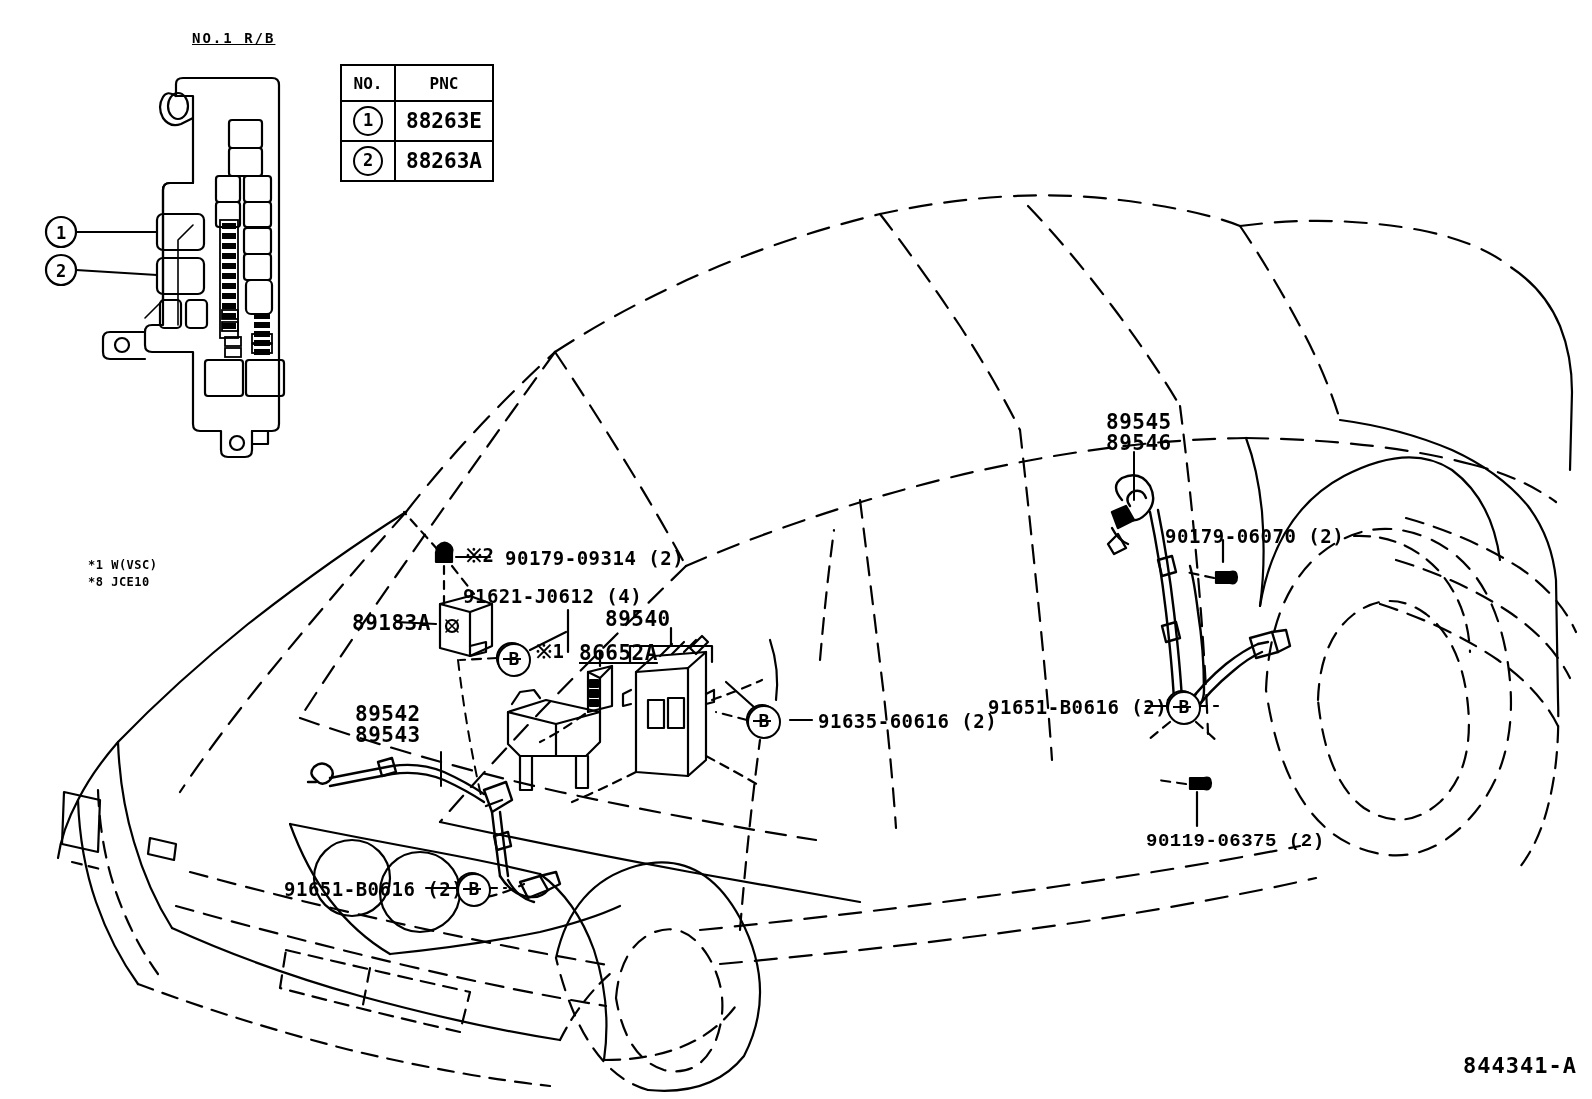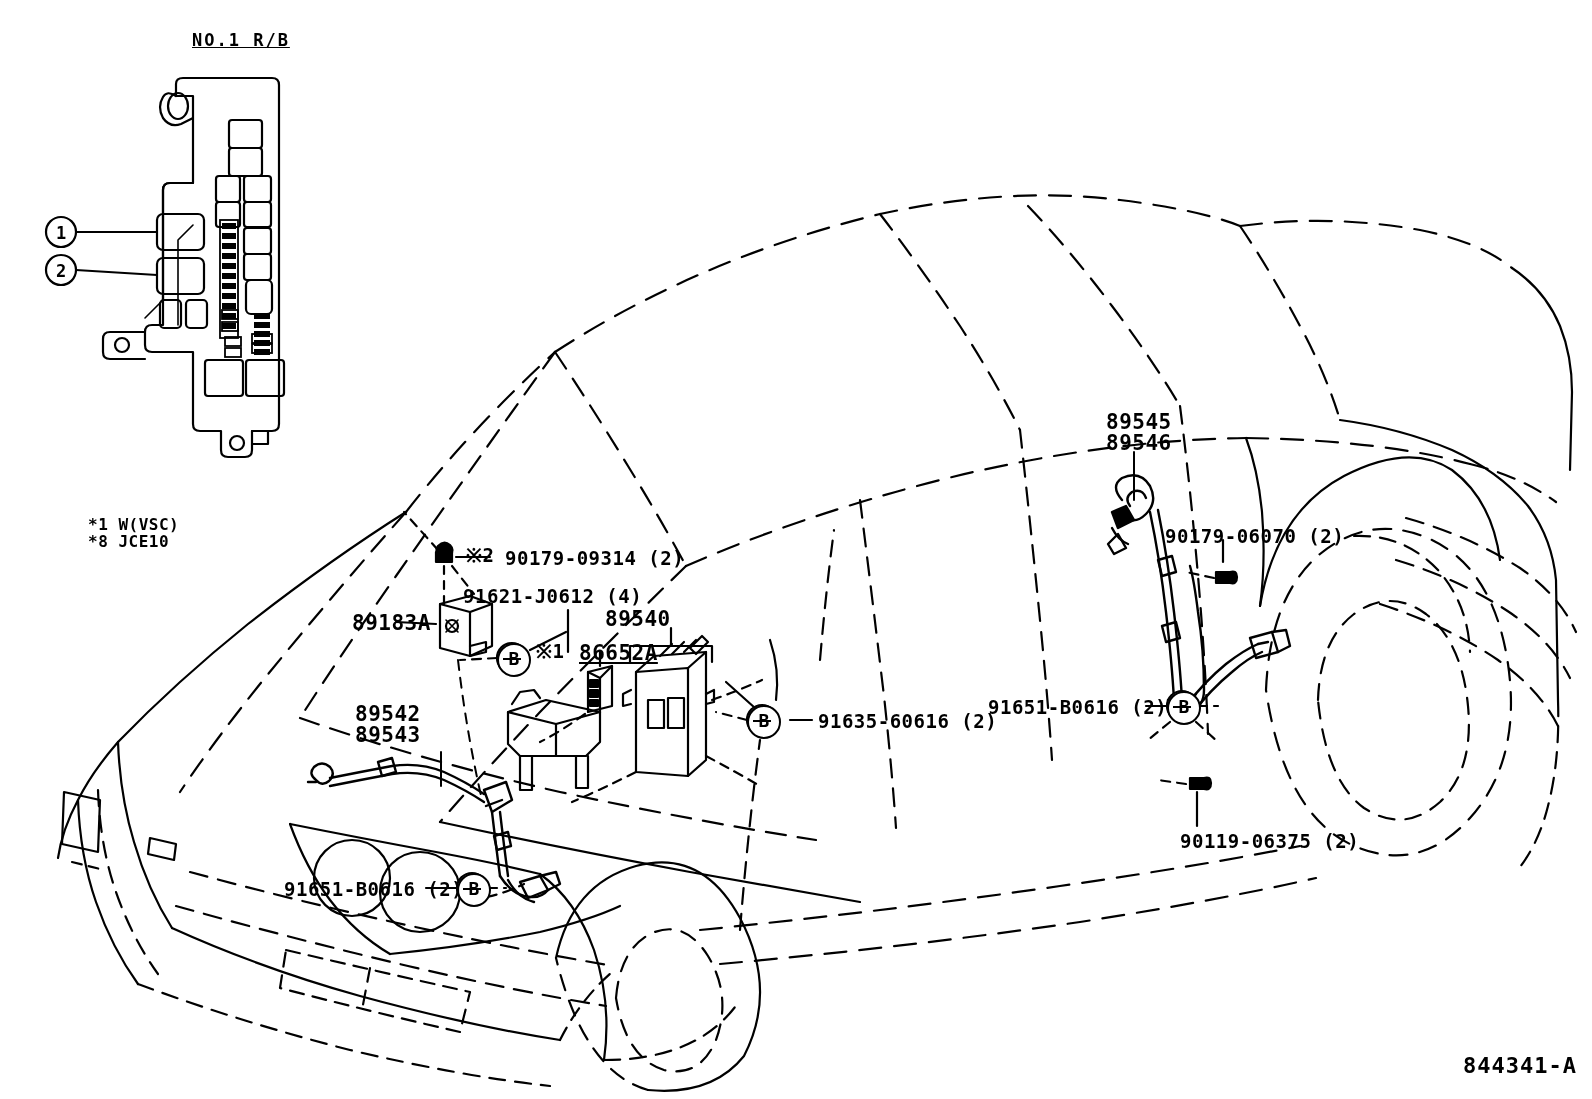--- a/index.html
+++ b/index.html
@@ -5,22 +5,22 @@
 <style>
   html,body{margin:0;padding:0;background:#fff;}
   body{width:1592px;height:1099px;position:relative;overflow:hidden;
        font-family:"DejaVu Sans Mono","Liberation Mono",monospace;color:#000;}
   #stage{position:absolute;left:0;top:0;width:1592px;height:1099px;}
   svg.layer{position:absolute;left:0;top:0;width:1592px;height:1099px;overflow:visible;}
   .lbl{position:absolute;white-space:pre;font-family:"DejaVu Sans Mono","Liberation Mono",monospace;
        font-weight:bold;letter-spacing:0.5px;line-height:1.18;color:#000;}
   .lbl.s22{font-size:21px;}
   .lbl.s20{font-size:19px;}
-  .lbl.title{font-size:17px;text-decoration:underline;letter-spacing:2px;}
-  .lbl.foot{font-size:16px;letter-spacing:0.5px;}
+  .lbl.title{font-size:14px;text-decoration:underline;letter-spacing:2px;}
+  .lbl.foot{font-size:12px;letter-spacing:0.5px;margin-top:42px;}
   .lbl.dwg{font-size:22px;letter-spacing:1px;}
   .tbl{position:absolute;border-collapse:collapse;}
   .tbl td,.tbl th{border:2px solid #000;text-align:center;vertical-align:middle;
       font-family:"DejaVu Sans Mono","Liberation Mono",monospace;font-weight:bold;padding:0;}
   .tbl .hd{font-size:16px;height:34px;}
   .tbl .cel{font-size:21px;height:38px;}
   .tbl .cno{width:52px;}
   .tbl .cpnc{width:96px;}
   .circnum{display:inline-block;width:26px;height:26px;line-height:25px;border:2px solid #000;
      border-radius:50%;font-size:17px;text-align:center;font-weight:bold;}
@@ -122,20 +122,40 @@
     <g fill="none" stroke="#000" stroke-width="2.2">
       <circle cx="61" cy="232" r="15"></circle>
       <circle cx="61" cy="270" r="15"></circle>
     </g>
     <text x="61" y="239" font-family="DejaVu Sans Mono, monospace" font-size="17" font-weight="bold" text-anchor="middle" fill="#000">1</text>
     <text x="61" y="277" font-family="DejaVu Sans Mono, monospace" font-size="17" font-weight="bold" text-anchor="middle" fill="#000">2</text>
   </svg>
 
   <div class="lbl title" style="left:192px;top:30px;">NO.1 R/B</div>
 
+  <table class="tbl" style="left:340px;top:64px;">
+    <tbody>
+        <tr>
+      <td class="hd cno">NO.</td>
+      <td class="hd cpnc">PNC</td>
+    </tr>
+    <tr>
+      <td class="cel cno">
+        <span class="circnum">1</span>
+      </td>
+      <td class="cel cpnc">88263E</td>
+    </tr>
+    <tr>
+      <td class="cel cno">
+        <span class="circnum">2</span>
+      </td>
+      <td class="cel cpnc">88263A</td>
+    </tr>
+  </tbody>
+    </table>
 
   <div class="lbl foot" style="left:88px;top:516px;">*1 W(VSC)</div>
   <div class="lbl foot" style="left:88px;top:533px;">*8 JCE10</div>
 
   <svg class="layer" viewBox="0 0 1592 1099">
     <g fill="none" stroke="#000" stroke-width="2.2" stroke-linecap="round" stroke-linejoin="round">
 
       <path d="M555,352 Q700,258 880,214 Q1010,186 1120,200 Q1200,210 1240,226" stroke-dasharray="22,13"></path>
       <path d="M1240,226 Q1330,214 1420,230 Q1480,242 1512,268" stroke-dasharray="22,13"></path>
       <path d="M1240,226 Q1270,270 1300,326 Q1326,374 1340,420" stroke-dasharray="20,12"></path>
@@ -420,17 +440,17 @@
 
   <div class="lbl s20" style="left:284px;top:878px;">91651-B0616 (2)</div>
 
   <div class="lbl s22" style="left:1106px;top:410px;">89545</div>
   <div class="lbl s22" style="left:1106px;top:431px;">89546</div>
 
   <div class="lbl s20" style="left:1165px;top:525px;">90179-06070 (2)</div>
 
   <div class="lbl s20" style="left:988px;top:696px;">91651-B0616 (2)</div>
 
-  <div class="lbl s20" style="left:1180px;top:830px;">90119-06375 (2)</div>
+  <div class="lbl s20" style="left:1146px;top:830px;font-family:Liberation Mono, monospace;">90119-06375 (2)</div>
 
   <div class="lbl dwg" style="left:1463px;top:1053px;">844341-A</div>
 
 </div>
 
 </body></html>

